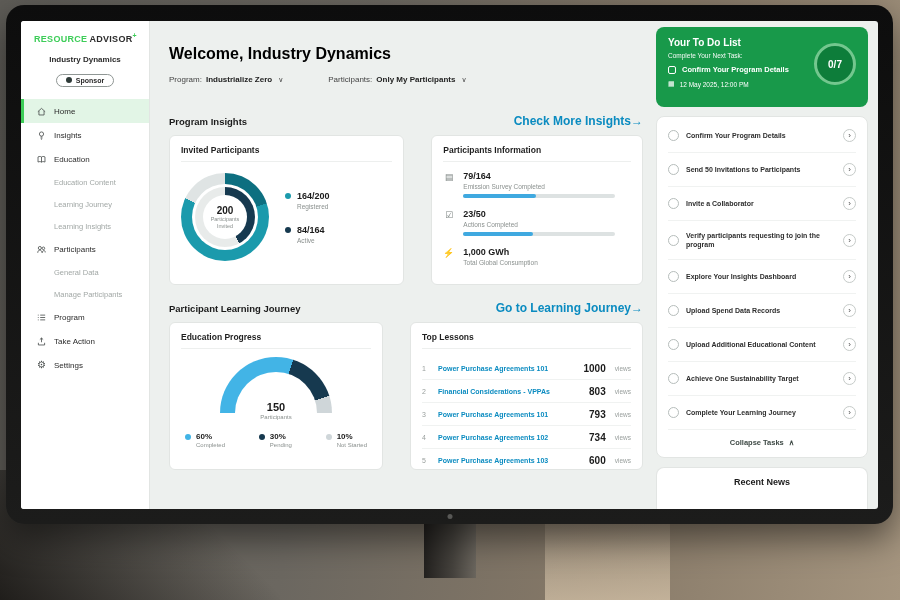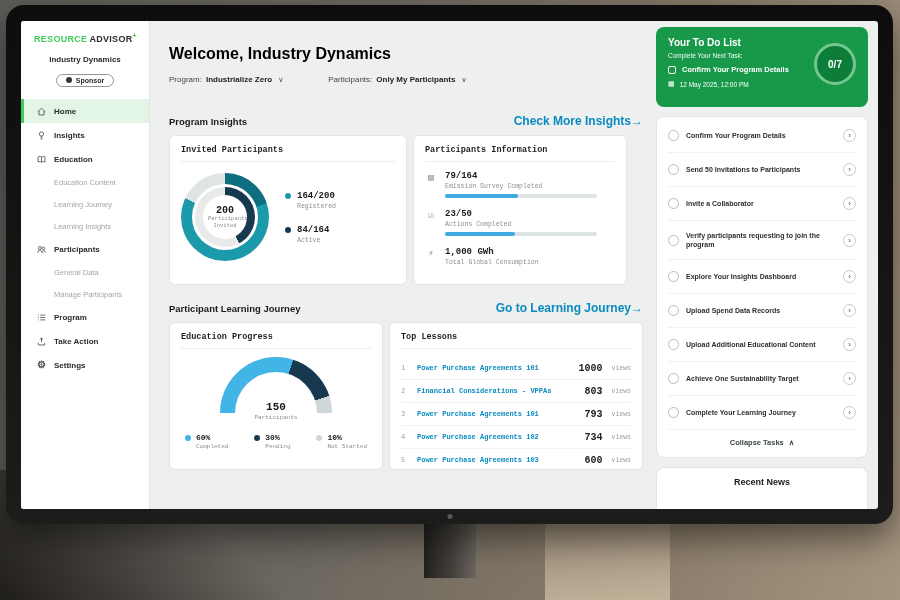--- a/index.html
+++ b/index.html
@@ -30,41 +30,41 @@
   .logo{padding:2px 0 0 13px;font-size:9px;font-weight:bold;letter-spacing:.3px;white-space:nowrap;}
   .logo-green{color:#3dcd58;} .logo-dark{color:#2b2b2b;margin-left:2px;}
   .logo-plus{color:#3dcd58;font-size:7px;vertical-align:super;}
   .org{text-align:center;font-size:8px;font-weight:bold;color:#2b2b2b;margin-top:11px;}
   .badge-wrap{text-align:center;margin:5px 0 6px;}
   .badge{display:inline-flex;align-items:center;gap:4px;border:1px solid #8f9694;
     border-radius:9px;padding:2px 9px;font-size:7px;color:#2b2b2b;font-weight:bold;}
   .badge-dot{width:6px;height:6px;border-radius:50%;background:#2e3a38;display:inline-block;}
   nav{margin-top:6px;}
   .nav-item{display:flex;align-items:center;gap:7px;height:24px;padding-left:12px;
-    font-size:8px;font-weight:bold;color:#2b2b2b;cursor:pointer;border-left:3px solid transparent;}
+    font-size:8px;font-weight:normal;color:#2b2b2b;cursor:pointer;border-left:3px solid transparent;}
   .nav-item.active{background:#e2f5e6;border-left-color:#3dcd58;}
   .nav-icon{width:11px;height:11px;display:inline-flex;align-items:center;justify-content:center;
     color:#4a4f4e;font-size:10px;line-height:1;}
   .nav-icon svg{display:block;}
   .nav-sub{display:flex;align-items:center;height:22px;padding-left:33px;font-size:7.5px;
     color:#a2a8a6;cursor:pointer;}
 
   
   .main{flex:1;min-width:0;padding:24px 13px 0 19px;}
   h1{font-size:16px;font-weight:bold;color:#000000;margin:0 0 12px;}
   .filters{display:flex;gap:45px;align-items:flex-start;font-size:8px;color:#3a3a3a;margin-bottom:30px;}
   .filter{display:flex;align-items:center;gap:4px;cursor:pointer;}
   .f-label{color:#444;}
   .f-value{font-weight:bold;color:#222;}
   .chev{font-size:7px;color:#444;margin-left:2px;}
   .section-head{display:flex;justify-content:space-between;align-items:center;margin:0 0 7px;}
   .s-title{font-size:9.5px;font-weight:bold;color:#1b1b1b;}
   .s-link{font-size:12px;font-weight:bold;color:#0a8bc0;cursor:pointer;display:flex;gap:0;
     align-items:center;text-decoration:none;}
-  .row{display:flex;gap:6px;margin-bottom:16px;font-family:Liberation Mono, monospace;}
+  .row{display:flex;gap:27px;margin-bottom:16px;}
   .card{background:#fff;border:1px solid #e2e5e3;border-radius:6px;padding:9px 11px;}
   .card-title{font-size:8.5px;font-weight:bold;color:#1f1f1f;padding-bottom:6px;
     border-bottom:1px solid #edefee;margin-bottom:8px;}
 
   .invited-card{width:238px;height:150px;}
   .invited-body{display:flex;align-items:center;gap:16px;padding-top:3px;}
   .donut{width:88px;height:88px;border-radius:50%;position:relative;
     background:conic-gradient(#0d6f80 0 20%,#1b9aac 20% 82%,#dfe4e4 82% 100%);}
   .donut-gap{position:absolute;inset:11px;border-radius:50%;background:#fff;}
   .donut-inner{position:absolute;inset:14px;border-radius:50%;

